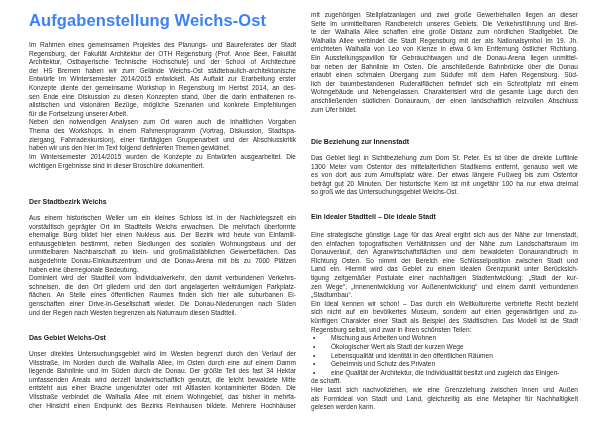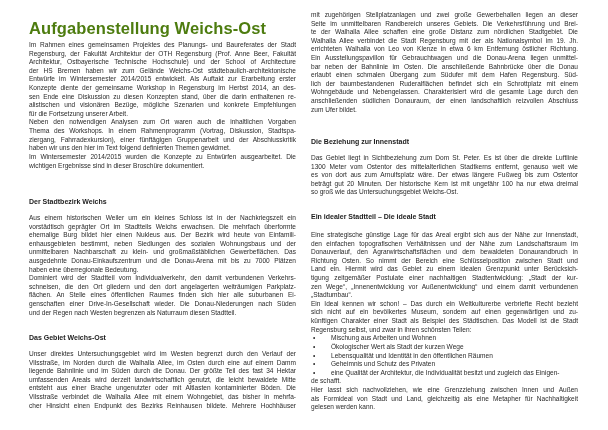--- a/index.html
+++ b/index.html
@@ -11,24 +11,24 @@
       width: 608px;
       height: 430px;
       position: relative;
       overflow: hidden;
       font-family: "Liberation Sans", sans-serif;
       color: #2a2a2a;
     }
     .page-title {
       position: absolute;
       left: 29px;
-      top: 19px;
+      top: 11px;
       font-size: 16.5px;
       font-weight: bold;
-      color: #4d7c0f;
+      color: #3b82f6;
       letter-spacing: 0.1px;
       margin: 0;
       white-space: nowrap;
     }
     .col {
       position: absolute;
       top: 0;
       width: 267px;
       font-size: 6.55px;
       line-height: 8.62px;

